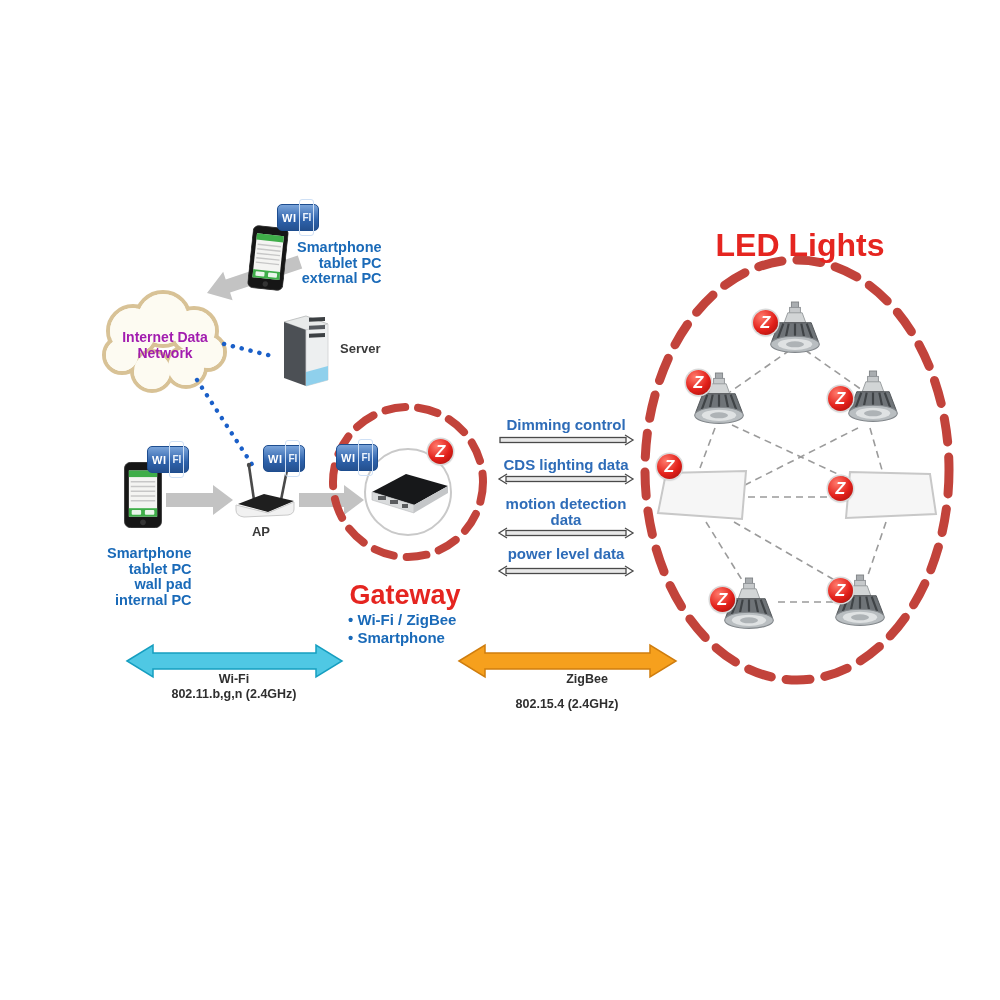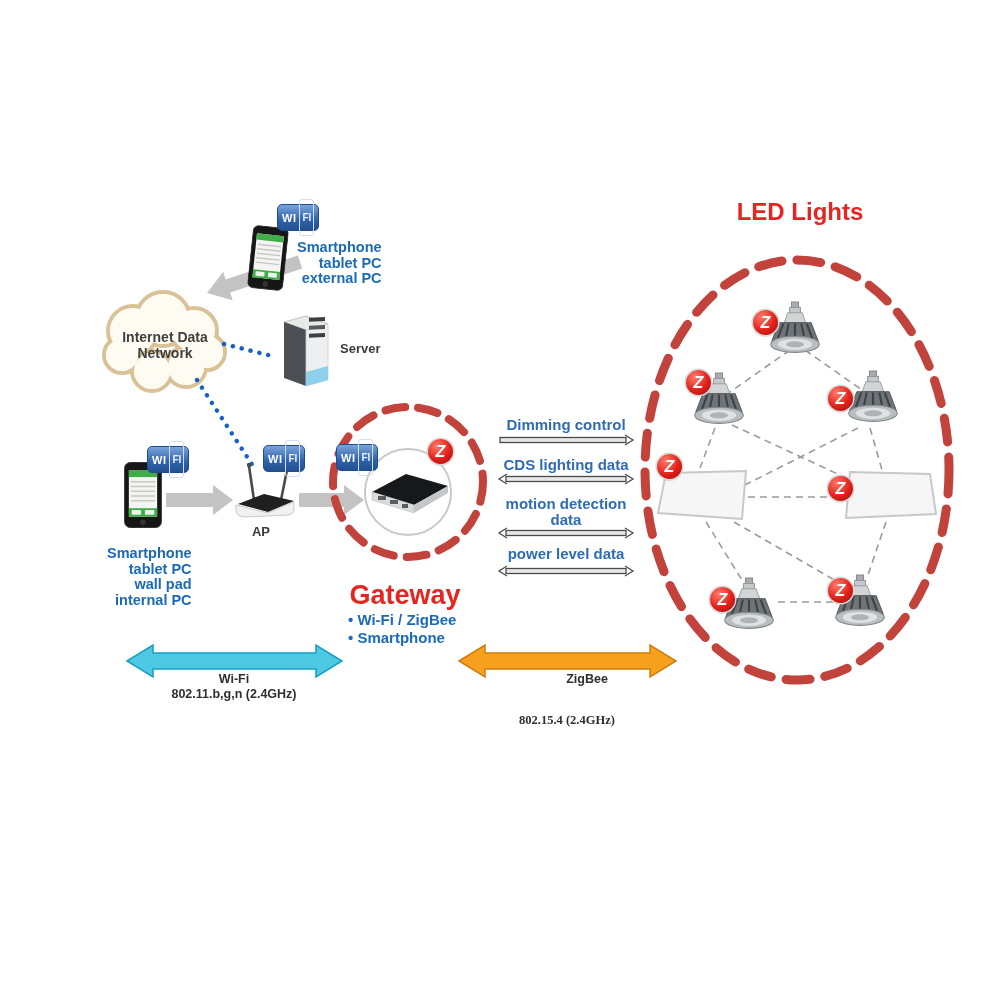--- a/index.html
+++ b/index.html
@@ -15,21 +15,21 @@
   .wifi-badge{height:27px;min-width:42px;border-radius:5px;padding:0 4px;
       background:linear-gradient(#7aa4da,#2e62ab 60%,#24508f);border:1px solid #1d4d8f;
       display:flex;align-items:center;justify-content:center;gap:3px;box-sizing:border-box;}
   .wifi-badge .wb-l{color:#ffffff;font-weight:bold;font-size:11px;letter-spacing:0.5px;}
   .wifi-badge .wb-r{color:#eaf2fc;font-weight:bold;font-size:10px;border:1.5px solid #cfe0f5;
       border-radius:3px;padding:12px 2px;line-height:11px;}
   .zbadge{width:25px;height:25px;border-radius:50%;
       background:radial-gradient(circle at 35% 28%,#ff7a6c,#e2201a 55%,#9c0f0b);
       color:#ffffff;font-weight:bold;font-style:italic;font-size:16px;line-height:25px;text-align:center;
       box-shadow:0 0 0 1.5px #d9d9d9, 0 1px 2px rgba(0,0,0,.35);}
-  .cloud-text{color:#404040;font-weight:bold;font-size:14px;line-height:15.5px;text-align:center;}
+  .cloud-text{color:#a21caf;font-weight:bold;font-size:14px;line-height:15.5px;text-align:center;}
   .dark-label{color:#3b3b3b;font-weight:bold;font-size:13px;}
   .gw-bullet{color:#1a6ab8;font-weight:bold;font-size:15px;line-height:17px;}
 </style>
 </head>
 <body>
 
 <div id="canvas">
 
   <svg class="layer" width="1000" height="1000" viewBox="0 0 1000 1000">
     <defs>
@@ -211,20 +211,20 @@
   <div class="abs gw-bullet" style="left:348px;top:629px;">• Smartphone</div>
 
   <div class="abs flow-label" style="left:491px;top:417px;">Dimming control</div>
   <div class="abs flow-label" style="left:491px;top:457px;">CDS lighting data</div>
   <div class="abs flow-label" style="left:491px;top:496px;">
     <div>motion detection</div>
     <div>data</div>
   </div>
   <div class="abs flow-label" style="left:491px;top:546px;">power level data</div>
 
-  <div class="abs red-title" style="left:700px;top:198px;width:200px;text-align:center;font-size:24px;">LED Lights</div>
+  <div class="abs red-title" style="left:700px;top:227px;width:200px;text-align:center;font-size:32px;">LED Lights</div>
 
   <div class="abs band-name" style="left:154px;top:672px;">Wi-Fi</div>
   <div class="abs band-spec" style="left:134px;top:687px;">802.11.b,g,n (2.4GHz)</div>
   <div class="abs band-name" style="left:507px;top:672px;">ZigBee</div>
-  <div class="abs band-spec" style="left:467px;top:713px;font-family:Liberation Serif, serif;">802.15.4 (2.4GHz)</div>
+  <div class="abs band-spec" style="left:467px;top:697px;">802.15.4 (2.4GHz)</div>
 
 </div>
 
 </body></html>

